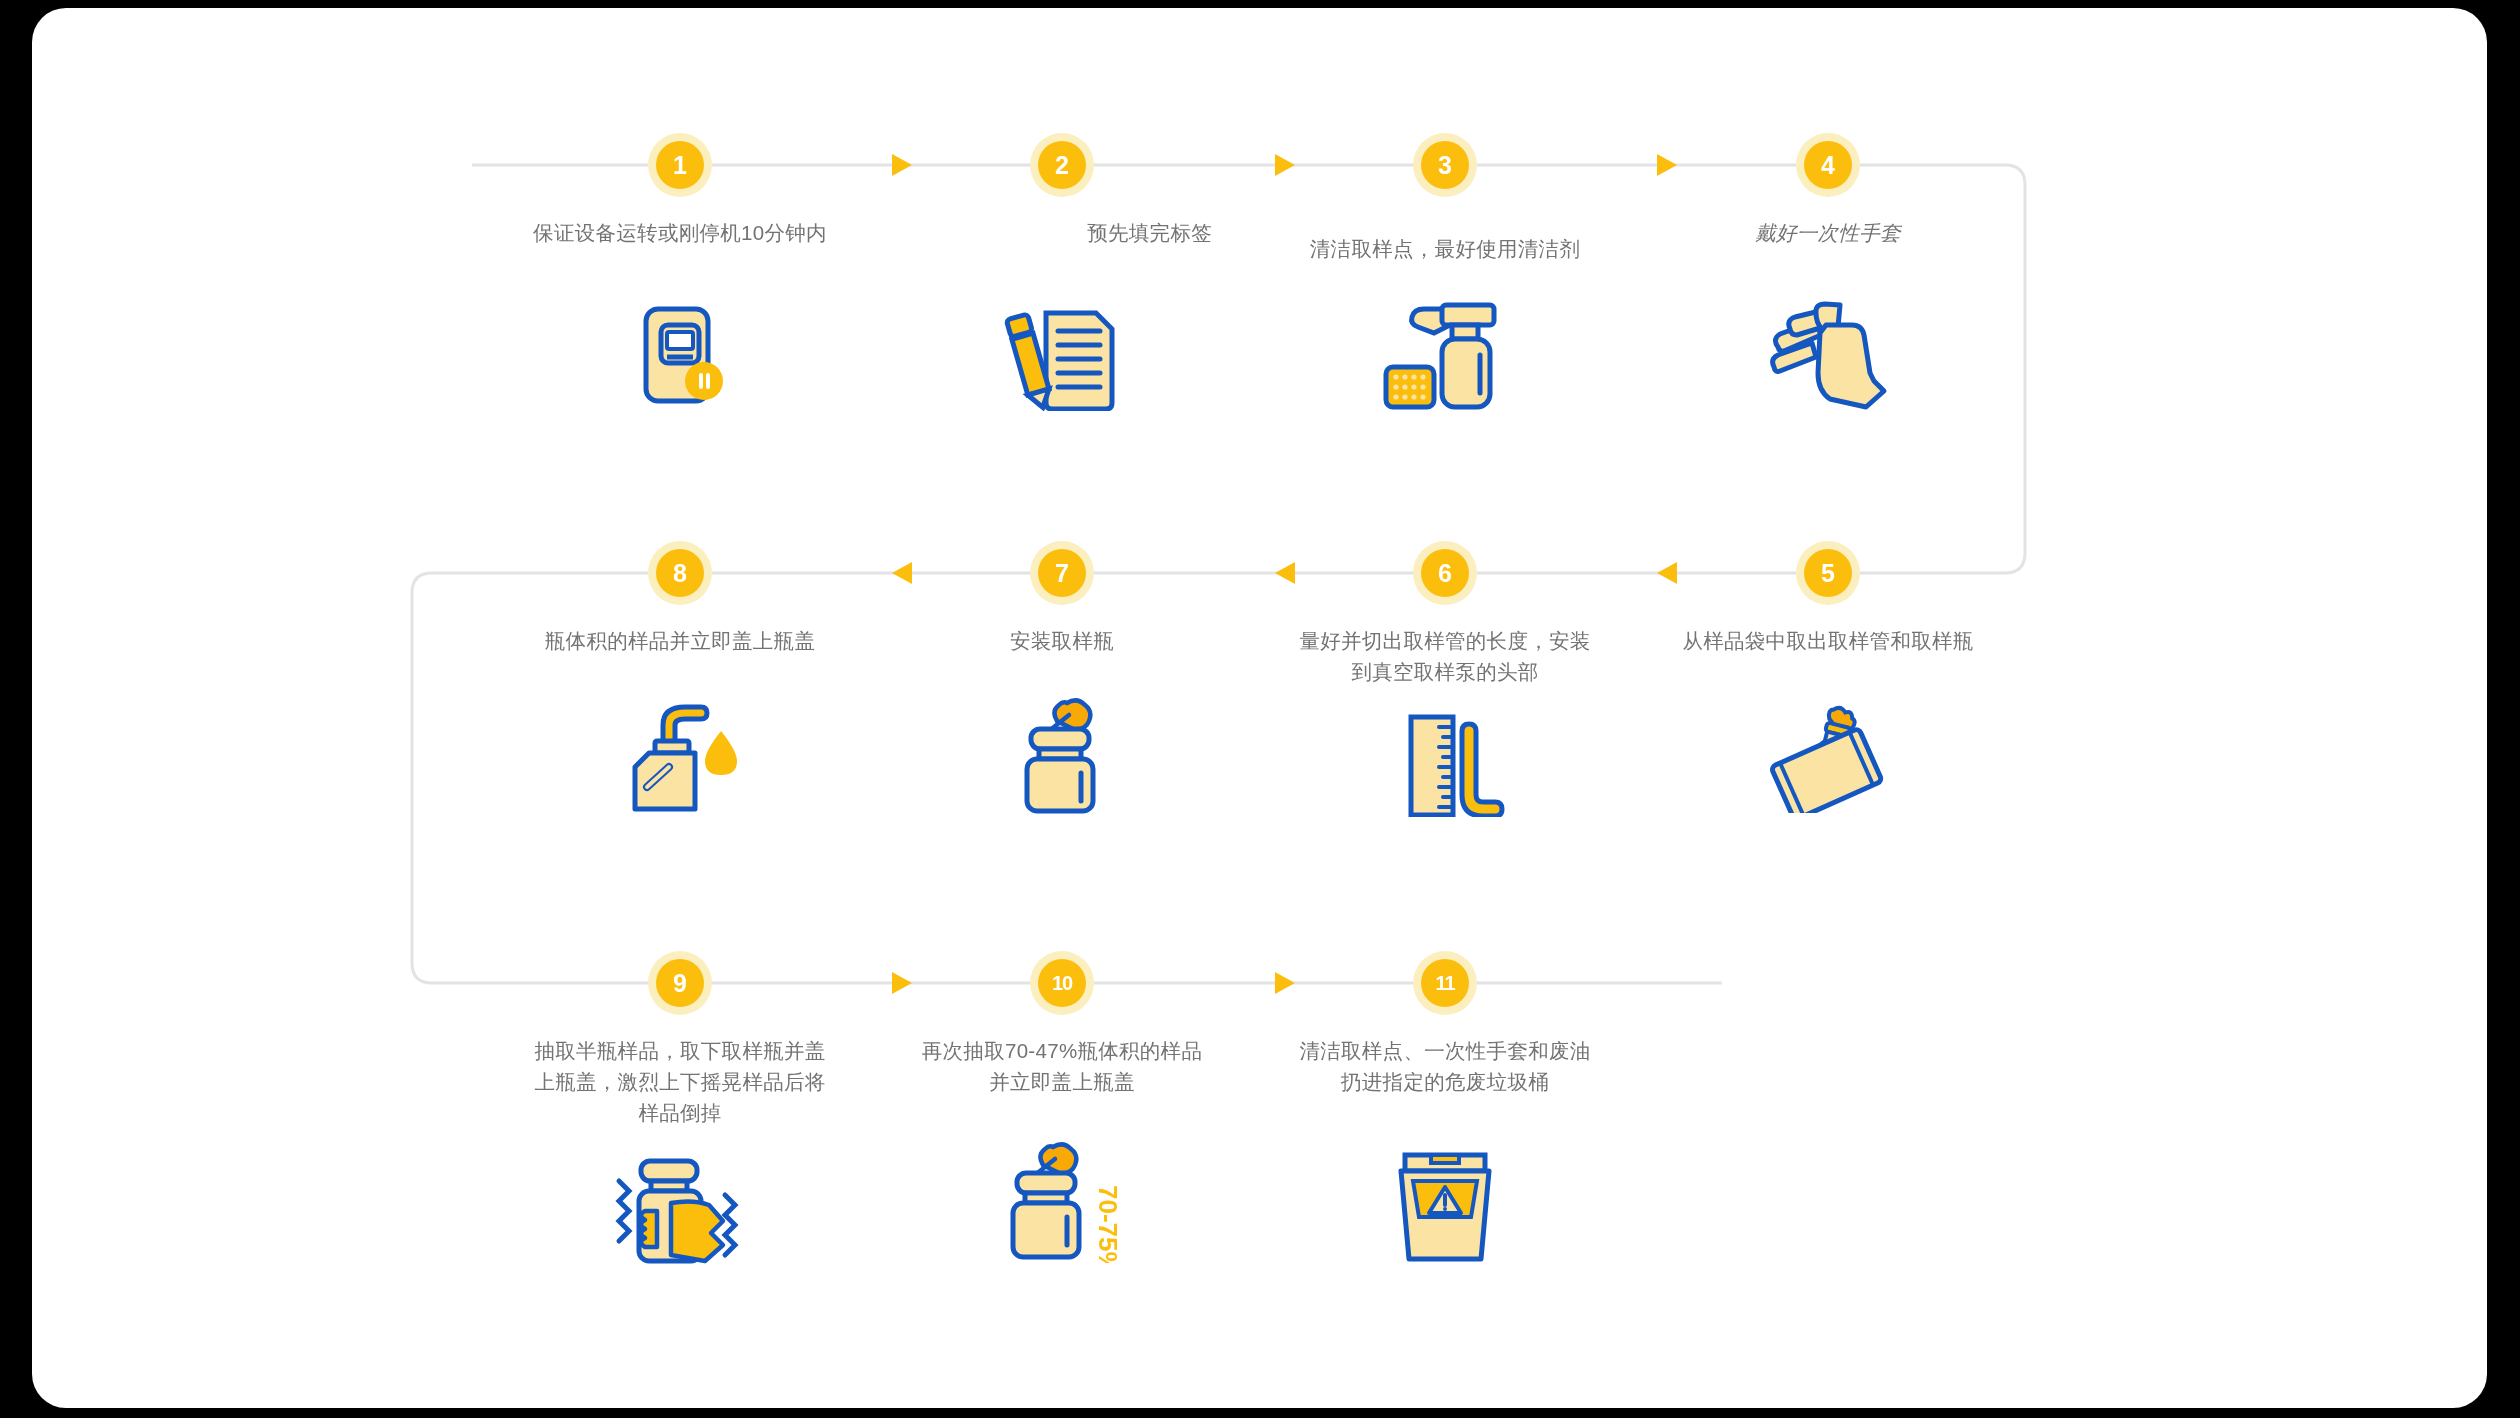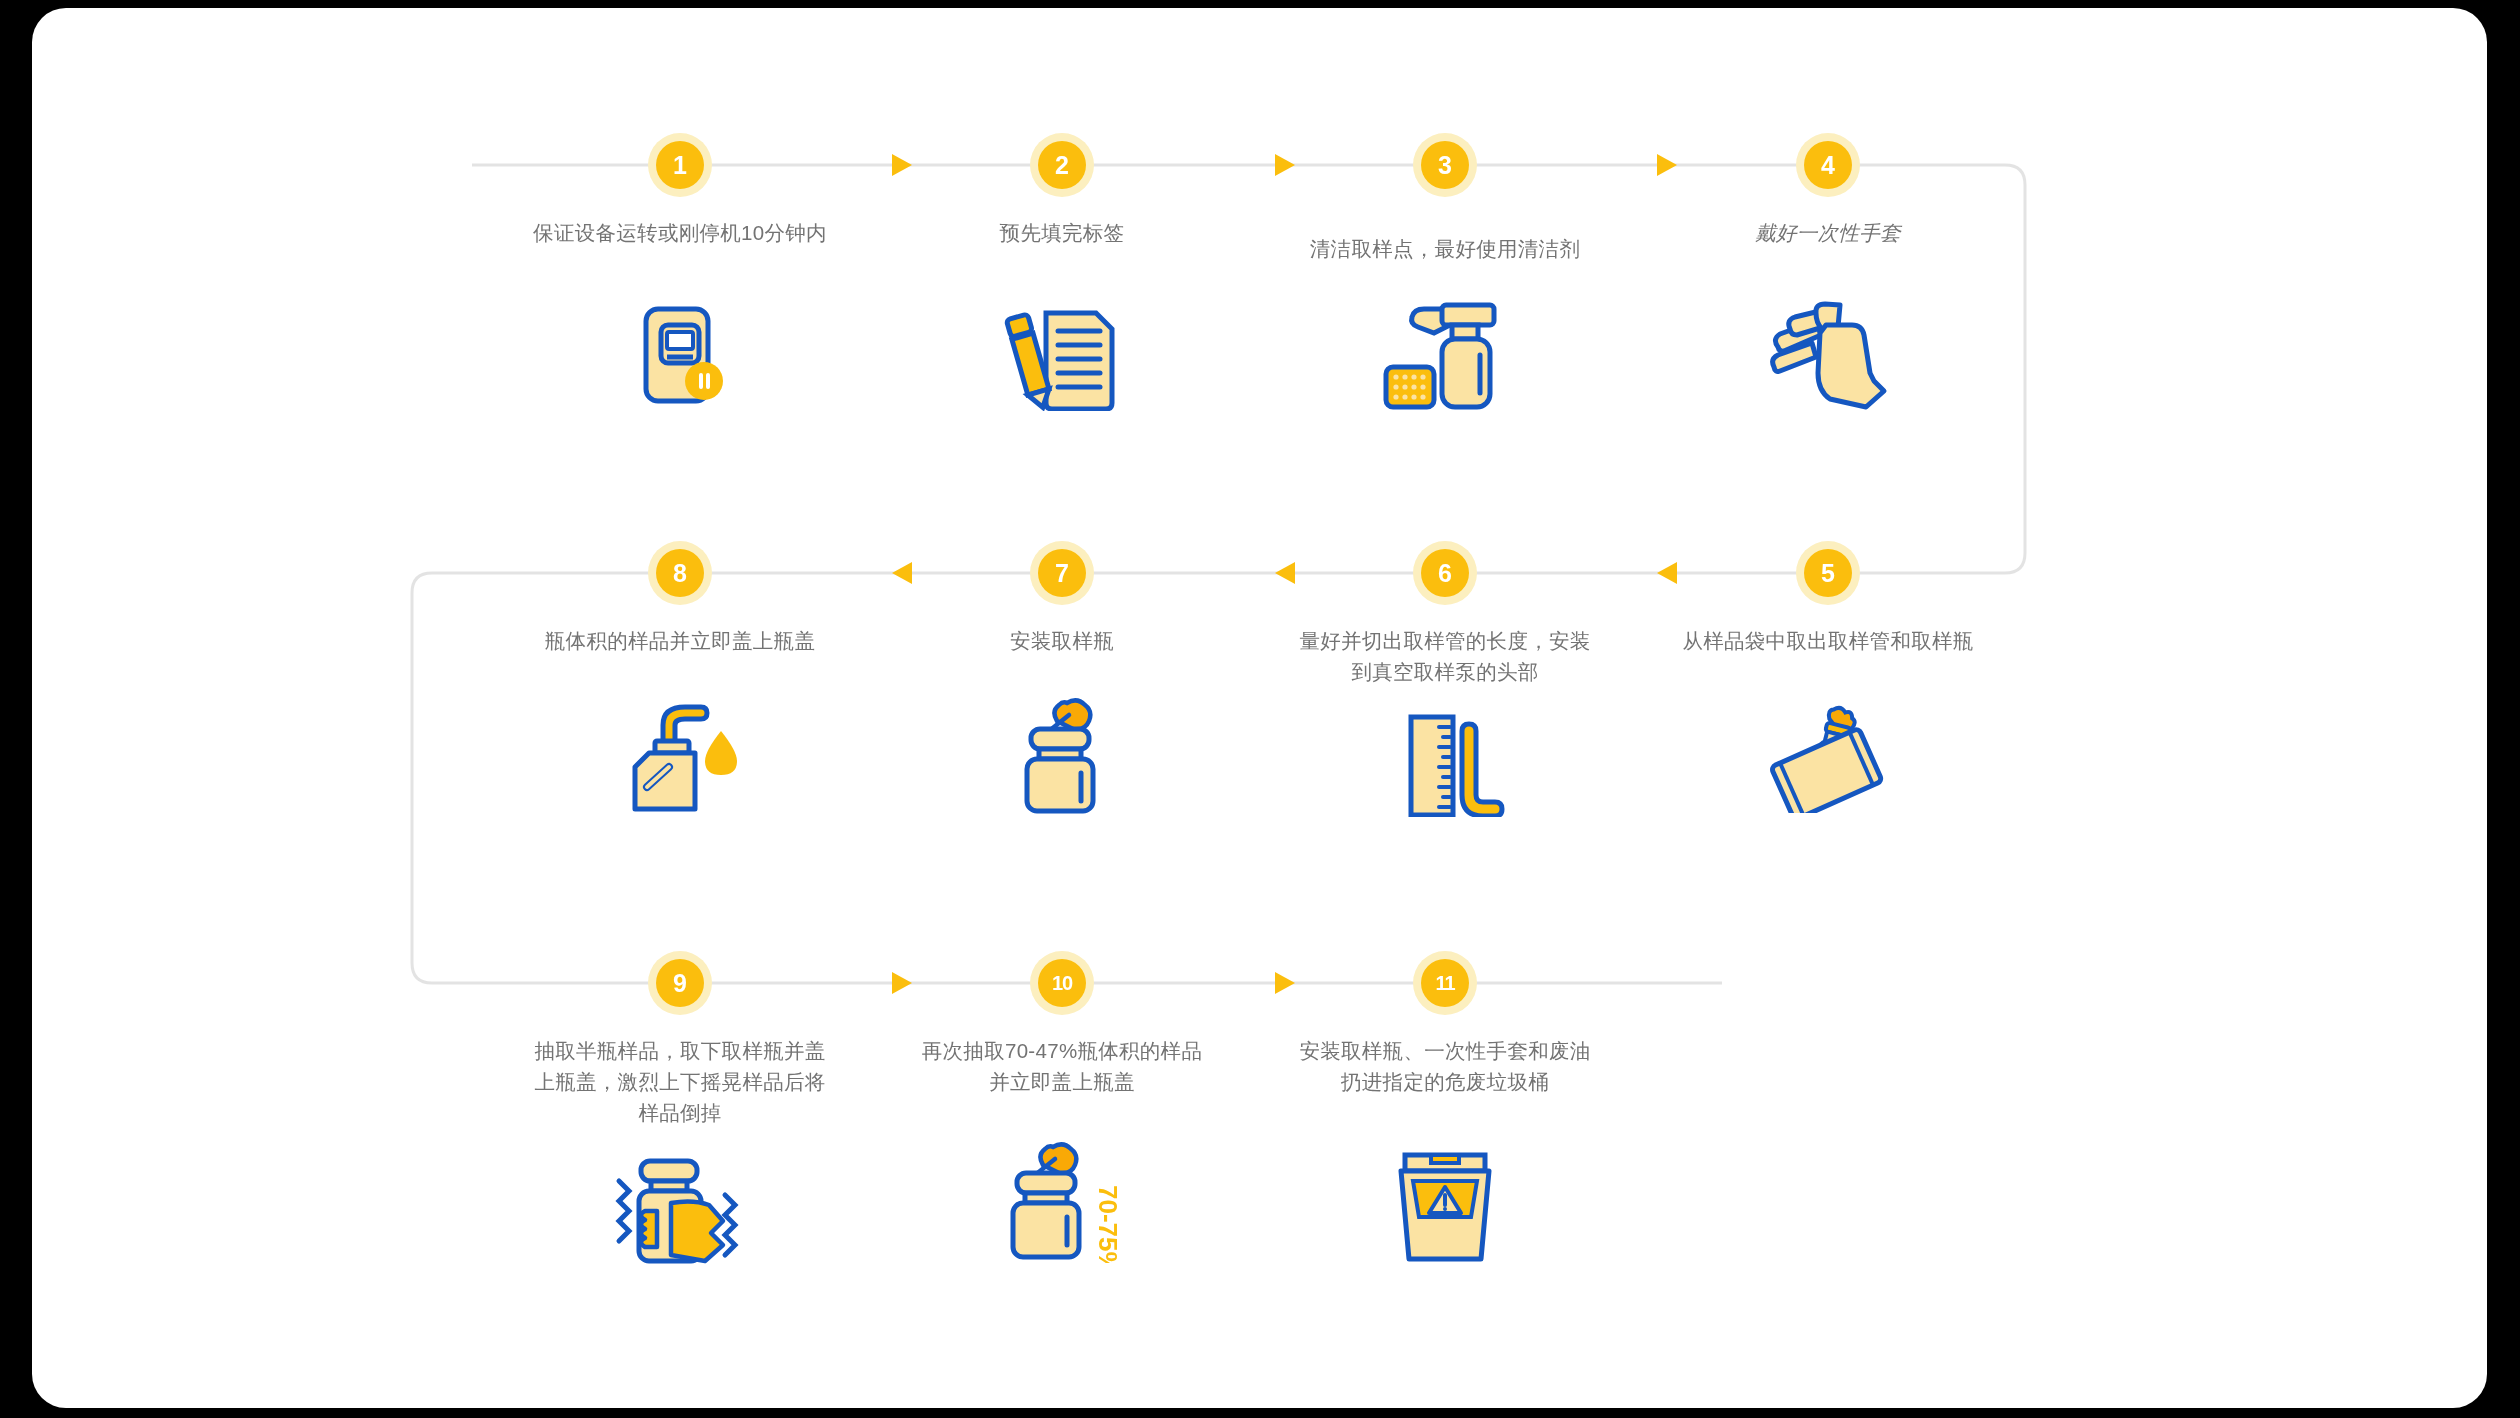--- a/index.html
+++ b/index.html
@@ -95,21 +95,21 @@
           <line x1="47" y1="56" x2="73" y2="56" stroke="#1557C0" stroke-width="5"></line>
           <circle cx="84" cy="80" r="19" fill="#FBBE0D"></circle>
           <rect x="79" y="72" width="4" height="16" rx="2" fill="#fff"></rect>
           <rect x="86" y="72" width="4" height="16" rx="2" fill="#fff"></rect>
         </svg>
       </div>
     </div>
 
     <div class="step" style="left:1030px;top:133px;">
       <div class="badge">2</div>
-      <div class="caption" style="top:76px;">预先填完标签</div>
+      <div class="caption" style="top:76px;text-align:right;">预先填完标签</div>
       <div class="icon" style="top:158px;">
         <svg width="124" height="112" viewBox="0 0 124 112">
           <path d="M46 14 L96 14 L112 30 L112 104 Q112 110 106 110 L52 110 Q46 110 46 104 Z" fill="#FBE3A3" stroke="#1557C0" stroke-width="5"></path>
           <g stroke="#1557C0" stroke-width="5" stroke-linecap="round">
             <line x1="58" y1="32" x2="100" y2="32"></line>
             <line x1="58" y1="46" x2="100" y2="46"></line>
             <line x1="58" y1="60" x2="100" y2="60"></line>
             <line x1="58" y1="74" x2="100" y2="74"></line>
             <line x1="58" y1="88" x2="100" y2="88"></line>
           </g>
@@ -272,21 +272,21 @@
           <rect x="26" y="54" width="42" height="10" fill="#FBE3A3" stroke="#1557C0" stroke-width="5"></rect>
           <rect x="14" y="64" width="66" height="54" rx="10" fill="#FBE3A3" stroke="#1557C0" stroke-width="5"></rect>
           <line x1="68" y1="78" x2="68" y2="106" stroke="#1557C0" stroke-width="5" stroke-linecap="round"></line>
           <text x="100" y="46" fill="#FBBE0D" font-family="Liberation Sans, sans-serif" font-size="26" font-weight="bold" transform="rotate(90 100 46)">70-75%</text>
         </svg>
       </div>
     </div>
 
     <div class="step" style="left:1413px;top:951px;">
       <div class="badge wide">11</div>
-      <div class="caption" style="top:76px;">安装取样瓶、一次性手套和废油扔进指定的危废垃圾桶</div>
+      <div class="caption" style="top:76px;">清洁取样点、一次性手套和废油扔进指定的危废垃圾桶</div>
       <div class="icon" style="top:192px;">
         <svg width="116" height="112" viewBox="0 0 116 112">
           <path d="M18 4 L98 4 L98 20 L18 20 Z" fill="#FBE3A3" stroke="#1557C0" stroke-width="5"></path>
           <path d="M44 4 L72 4 L72 12 L44 12 Z" fill="#FBBE0D" stroke="#1557C0" stroke-width="4"></path>
           <path d="M14 20 L102 20 L94 108 L22 108 Z" fill="#FBE3A3" stroke="#1557C0" stroke-width="5" stroke-linejoin="round"></path>
           <path d="M26 30 L90 30 L84 66 L32 66 Z" fill="#FBBE0D" stroke="#1557C0" stroke-width="4"></path>
           <path d="M58 36 L74 62 L42 62 Z" fill="#FBE3A3" stroke="#1557C0" stroke-width="4" stroke-linejoin="round"></path>
           <line x1="58" y1="44" x2="58" y2="54" stroke="#1557C0" stroke-width="4" stroke-linecap="round"></line>
           <circle cx="58" cy="58" r="2" fill="#1557C0"></circle>
         </svg>

